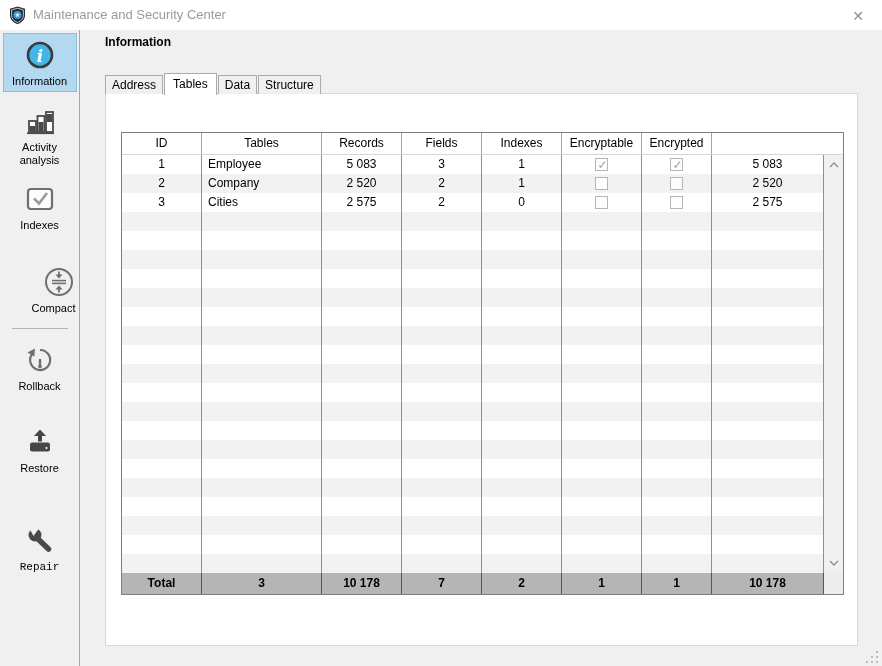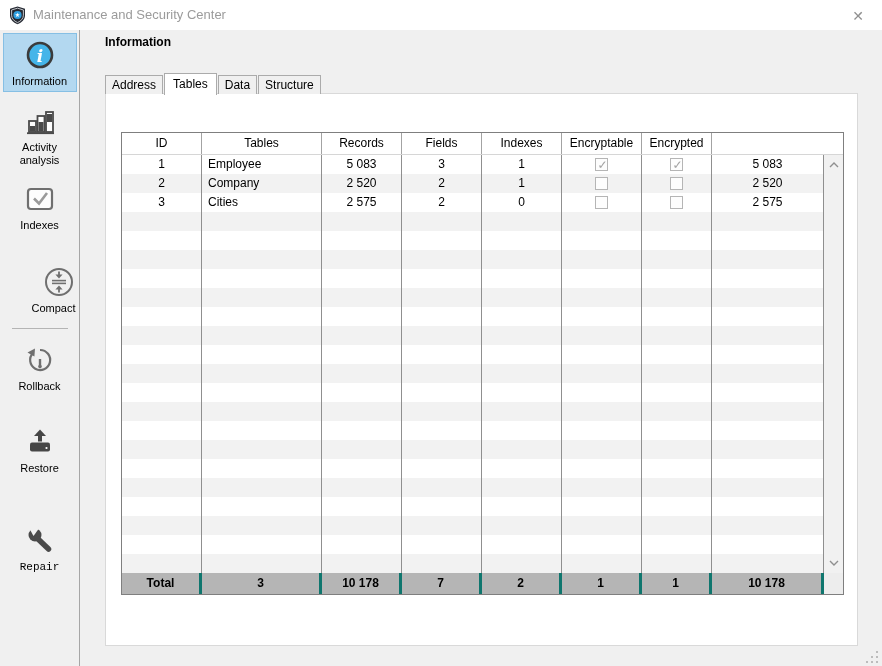--- a/index.html
+++ b/index.html
@@ -86,21 +86,21 @@
   }
   .vscroll{
     position:absolute;right:0;top:0;width:19px;height:418px;background:#f1f1f1;
   }
   .sbtn{position:absolute;left:0;width:19px;height:16px;display:flex;align-items:center;justify-content:center;}
   .sbtn.up{top:2px;}
   .sbtn.down{bottom:2px;}
   .lbx-total{display:flex;height:21px;}
   .tcell{
     box-sizing:border-box;height:21px;line-height:21px;font-size:12px;font-weight:bold;color:#000;
-    background:#b5b5b5;text-align:center;border-right:3px solid #0f766e;overflow:hidden;white-space:nowrap;
+    background:#b5b5b5;text-align:center;border-right:1px solid #0f766e;overflow:hidden;white-space:nowrap;
   }
   .tcell.stub{background:#ededed;border-right:none;}
   
   .grip{position:absolute;right:4px;bottom:3px;width:13px;height:13px;}
   .grip i{position:absolute;width:2px;height:2px;background:#bcbcbc;}
 </style>
 </head>
 <body>
 
 <div class="titlebar">

